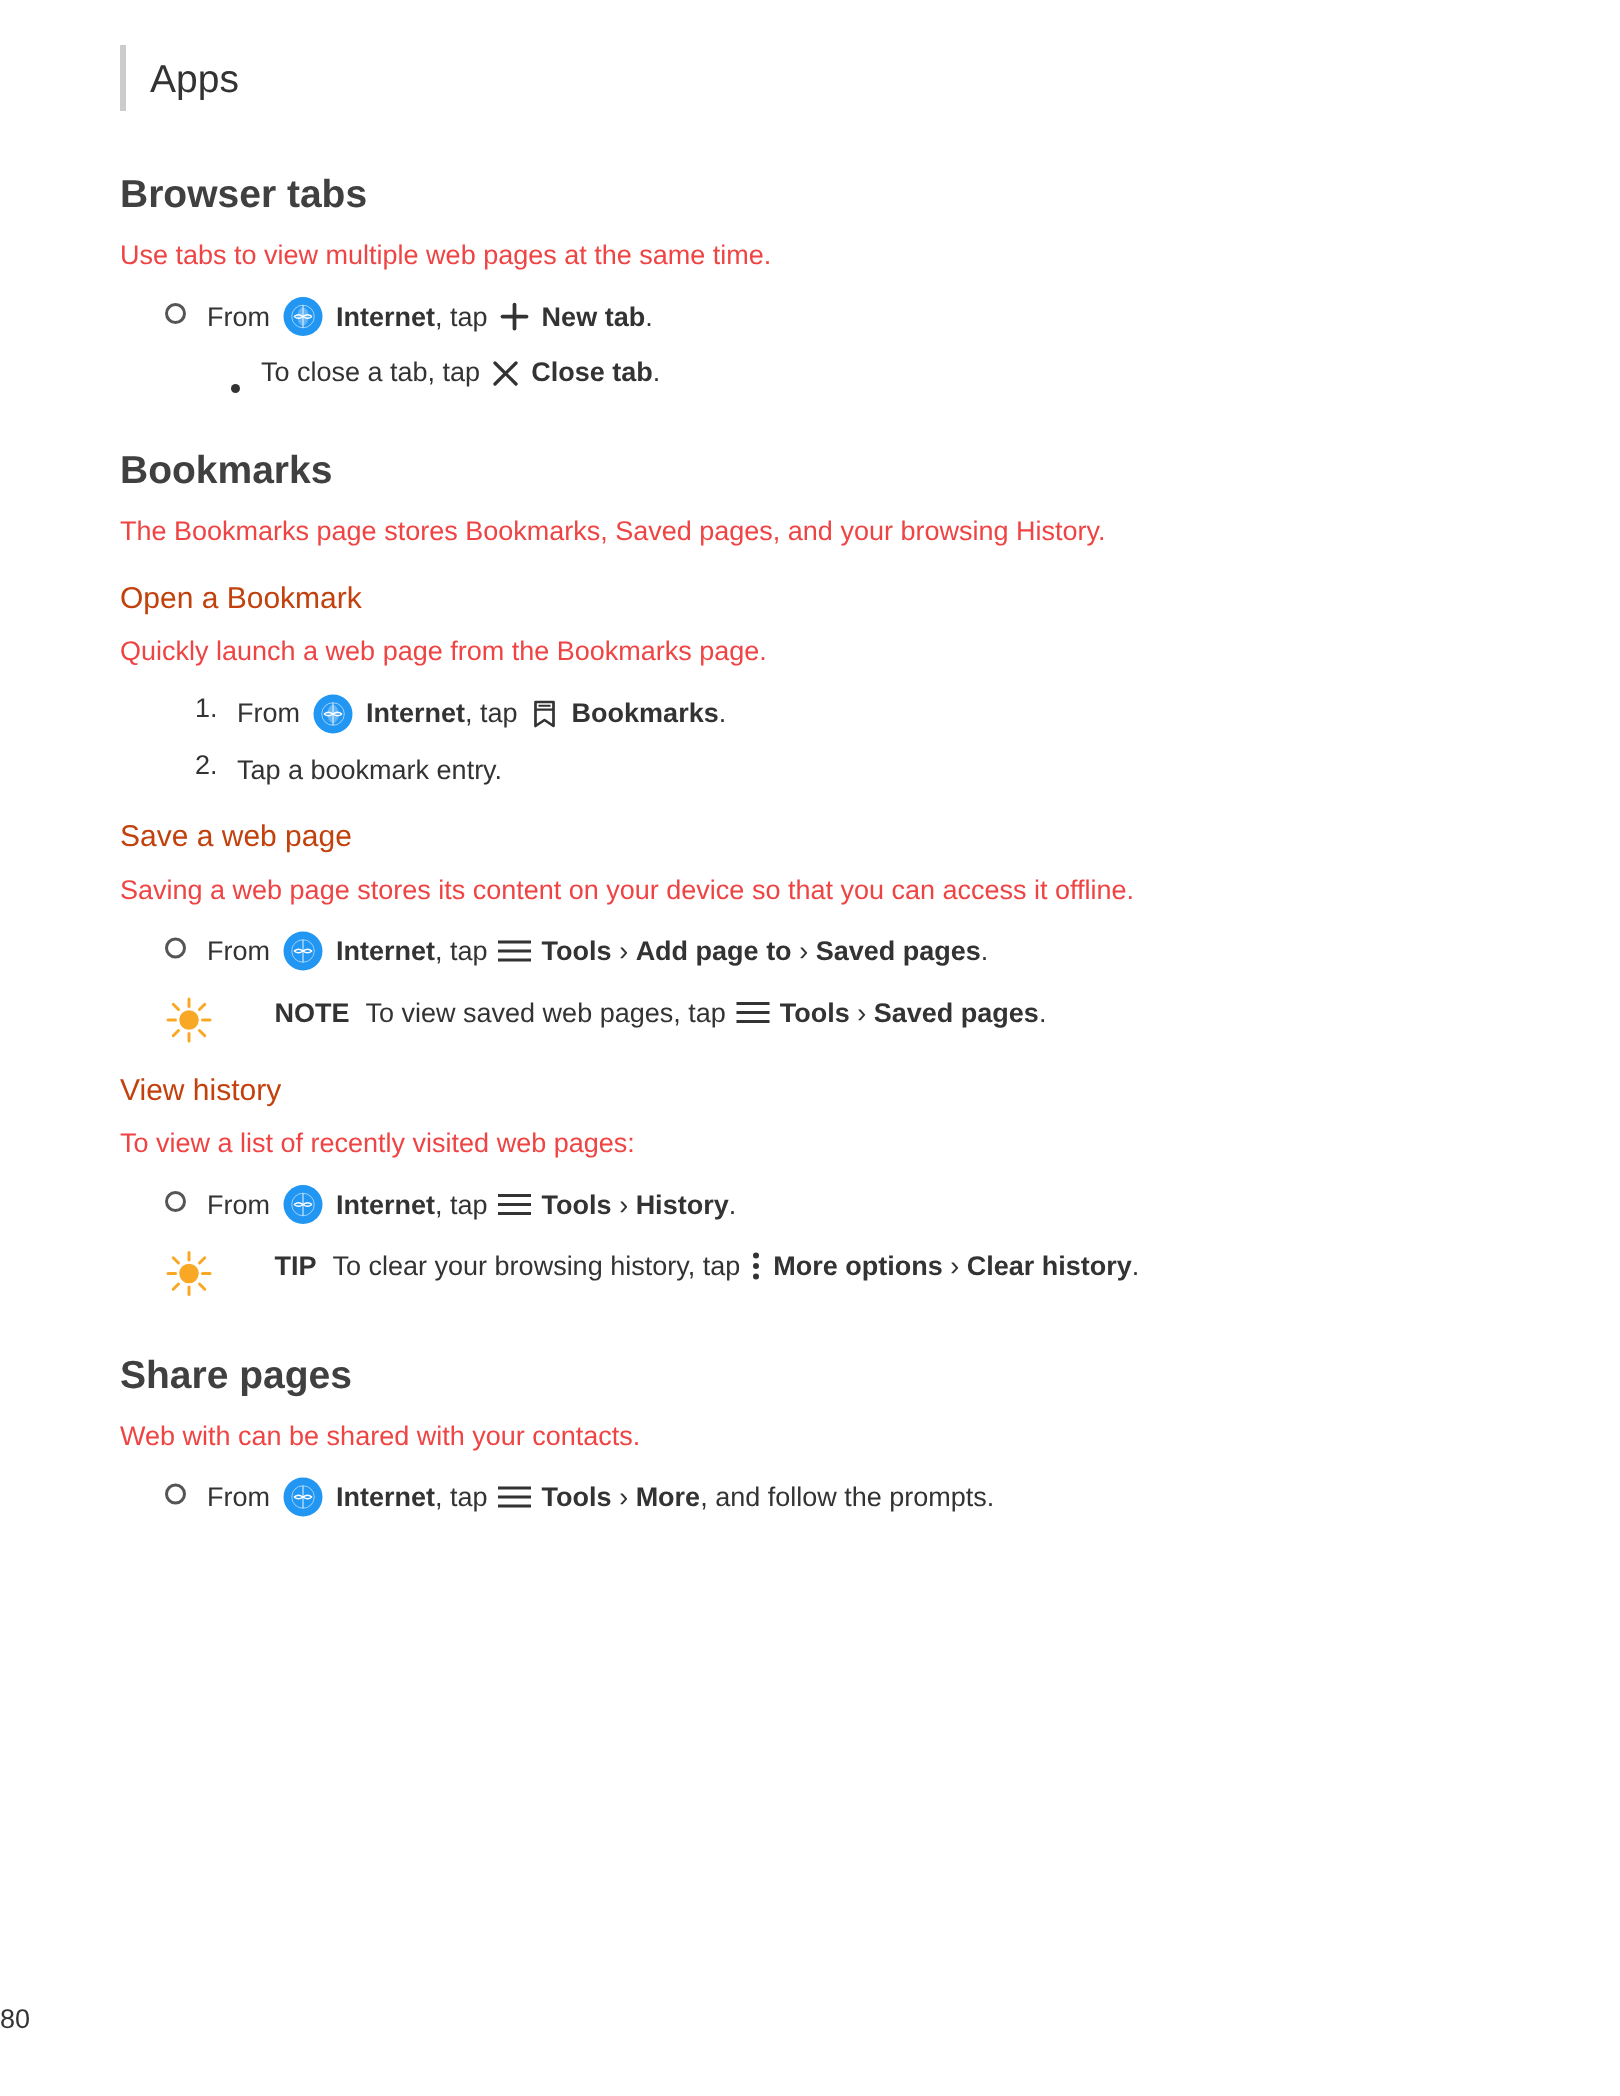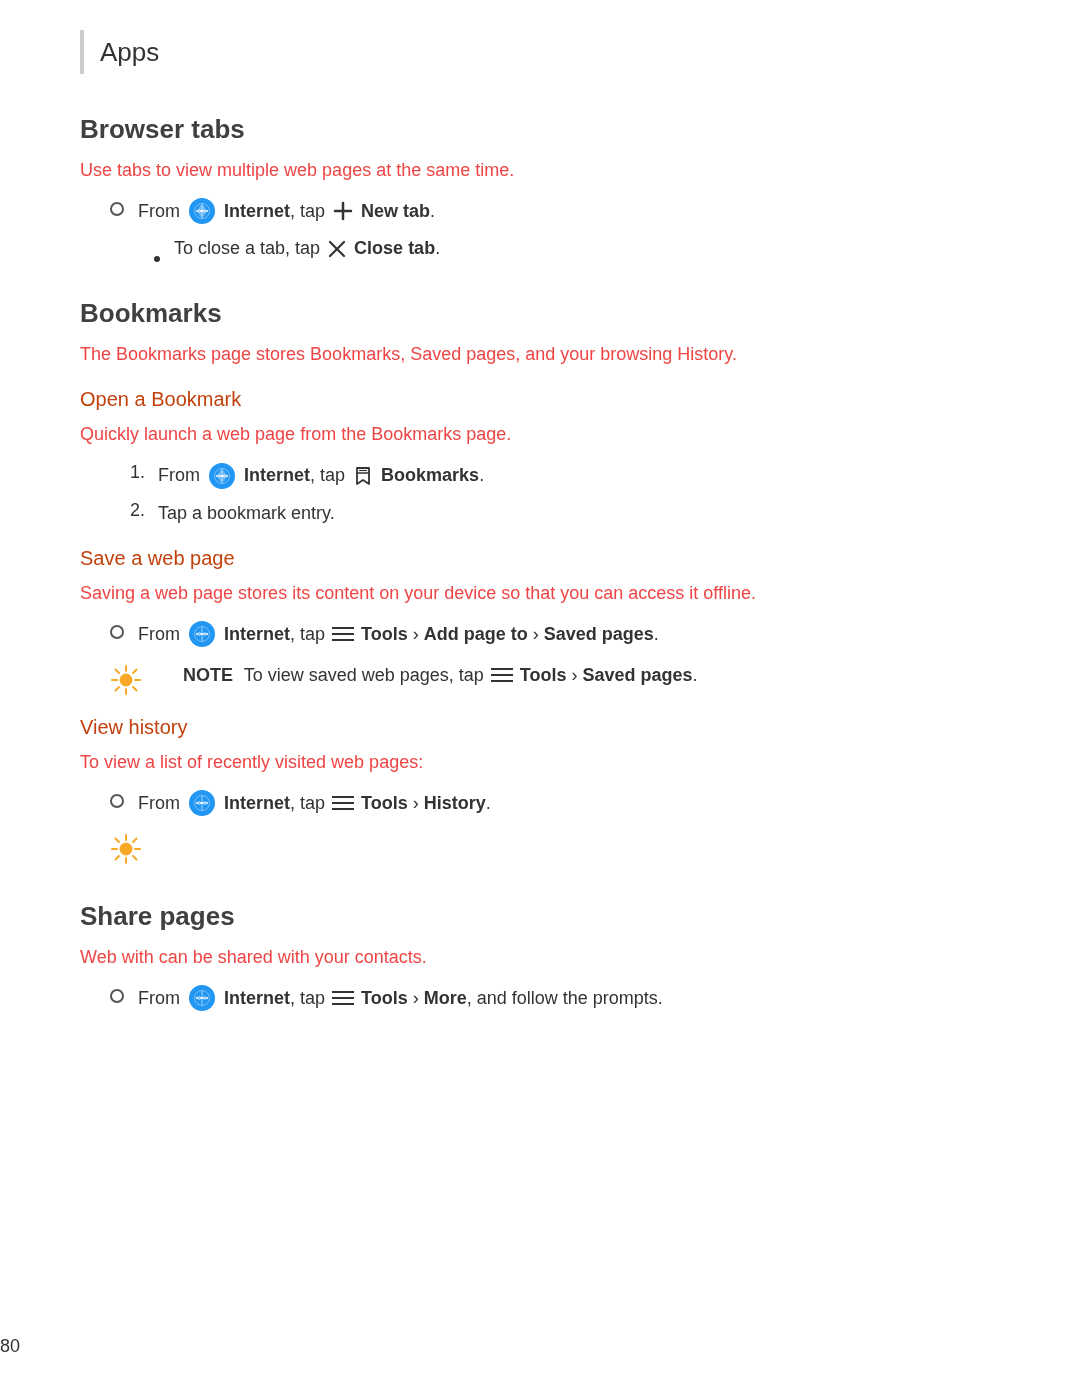--- a/index.html
+++ b/index.html
@@ -447,20 +447,31 @@
             <line x1="16" y1="2" x2="16" y2="7" stroke="#F9A825" stroke-width="2" stroke-linecap="round"></line>
             <line x1="16" y1="25" x2="16" y2="30" stroke="#F9A825" stroke-width="2" stroke-linecap="round"></line>
             <line x1="2" y1="16" x2="7" y2="16" stroke="#F9A825" stroke-width="2" stroke-linecap="round"></line>
             <line x1="25" y1="16" x2="30" y2="16" stroke="#F9A825" stroke-width="2" stroke-linecap="round"></line>
             <line x1="5.5" y1="5.5" x2="9" y2="9" stroke="#F9A825" stroke-width="2" stroke-linecap="round"></line>
             <line x1="23" y1="23" x2="26.5" y2="26.5" stroke="#F9A825" stroke-width="2" stroke-linecap="round"></line>
             <line x1="26.5" y1="5.5" x2="23" y2="9" stroke="#F9A825" stroke-width="2" stroke-linecap="round"></line>
             <line x1="9" y1="23" x2="5.5" y2="26.5" stroke="#F9A825" stroke-width="2" stroke-linecap="round"></line>
           </svg>
         </div>
+        <span class="instruction-text">
+          <span class="note-label">TIP</span>
+          To clear your browsing history, tap
+          <span class="dots-icon">
+            <div class="dot"></div>
+            <div class="dot"></div>
+            <div class="dot"></div>
+          </span>
+          <span class="bold-text">More options</span> ›
+          <span class="bold-text">Clear history</span>.
+        </span>
       </div>
     </div>
   </div>
 
   <div class="section">
     <div class="section-title-main">Share pages</div>
     <div class="body-text">Web with can be shared with your contacts.</div>
 
     <div class="instruction-item">
       <div class="bullet-circle"></div>

